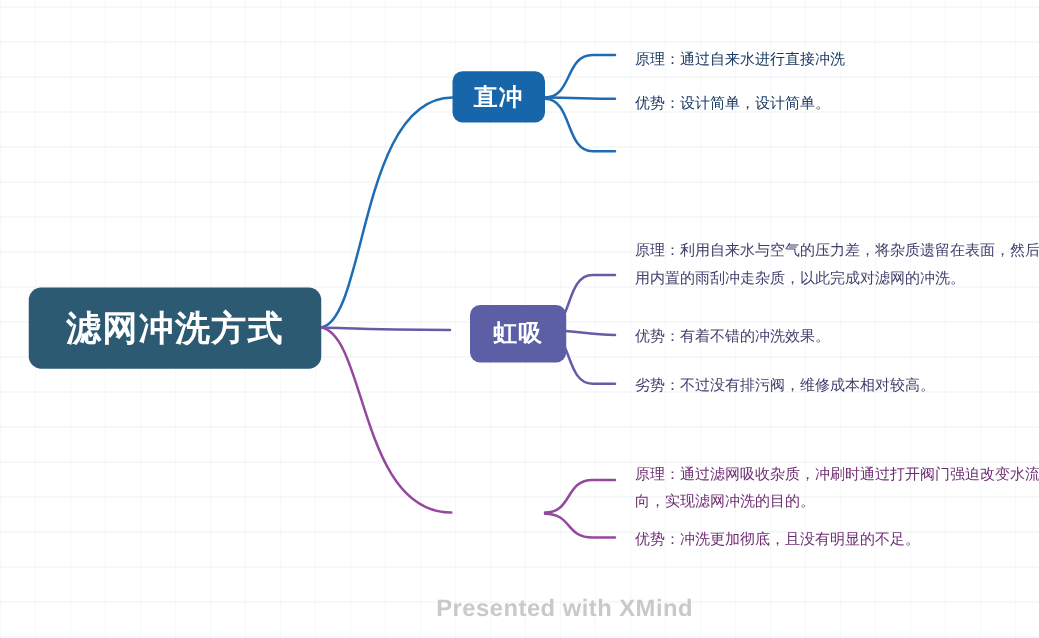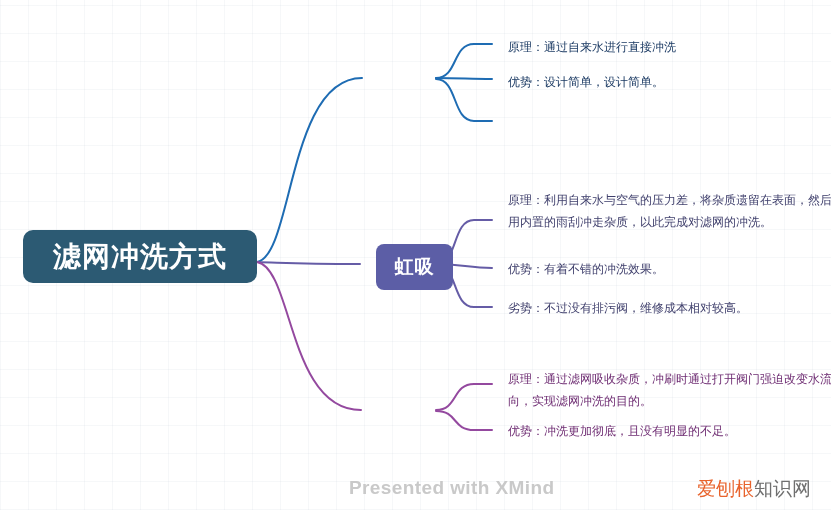--- a/index.html
+++ b/index.html
@@ -16,21 +16,21 @@
       repeating-linear-gradient(0deg, rgba(130,150,170,0.07) 0 1px, transparent 1px 28px),
       repeating-linear-gradient(90deg, rgba(130,150,170,0.07) 0 1px, transparent 1px 28px);
   }
   .connectors{position:absolute;left:0;top:0;width:831px;height:510px;}
   .connectors path{fill:none;stroke-width:2;stroke-linecap:round;}
   .topic{
     position:absolute;display:flex;align-items:center;justify-content:center;
     color:#fff;font-weight:bold;box-sizing:border-box;cursor:default;
   }
   .root-topic{
-    left:23px;top:230px;width:234px;height:53px;border-radius:10px;
+    left:23px;top:230px;width:234px;height:65px;border-radius:10px;
     background:var(--root-box);font-size:28px;letter-spacing:1px;
   }
   .branch-topic{border-radius:8px;font-size:19px;letter-spacing:1px;}
   .branch-1{left:362px;top:57px;width:74px;height:41px;background:var(--branch1-box);}
   .branch-2{left:376px;top:244px;width:77px;height:46px;background:var(--branch2-box);}
   .branch-3{left:361px;top:390px;width:75px;height:41px;background:var(--branch3-box);}
   .leaf{
     position:absolute;left:508px;font-size:12px;line-height:22px;font-weight:400;
   }
   .leaf.c1{color:var(--text1);}
@@ -72,30 +72,28 @@
     <path style="stroke:var(--line2)" d="M437,264 C458,264 452,220 474,220 L492,220"></path>
     <path style="stroke:var(--line2)" d="M437,264 C460,264 470,268 492,268"></path>
     <path style="stroke:var(--line2)" d="M437,265 C458,265 452,307 474,307 L492,307"></path>
 
     <path style="stroke:var(--line3)" d="M436,410 C458,410 452,384 474,384 L492,384"></path>
     <path style="stroke:var(--line3)" d="M436,411 C458,411 452,430 474,430 L492,430"></path>
   </svg>
 
   <div class="topic root-topic">滤网冲洗方式</div>
 
+  <div class="topic branch-topic branch-1">直冲</div>
   <div class="topic branch-topic branch-2">虹吸</div>
 
   <div class="leaf c1 t1">原理：通过自来水进行直接冲洗</div>
   <div class="leaf c1 t2">优势：设计简单，设计简单。</div>
 
   <div class="leaf c2 m1">原理：利用自来水与空气的压力差，将杂质遗留在表面，然后利用内置的雨刮冲走杂质，以此完成对滤网的冲洗。</div>
   <div class="leaf c2 m2">优势：有着不错的冲洗效果。</div>
   <div class="leaf c2 m3">劣势：不过没有排污阀，维修成本相对较高。</div>
 
   <div class="leaf c3 b1">原理：通过滤网吸收杂质，冲刷时通过打开阀门强迫改变水流方向，实现滤网冲洗的目的。</div>
   <div class="leaf c3 b2">优势：冲洗更加彻底，且没有明显的不足。</div>
 
   <div class="watermark">Presented with XMind</div>
-  <div class="site-logo">
-    <span class="brand">爱刨根</span><span class="suffix">知识网</span>
-  </div>
 
 </div>
 
 </body></html>

